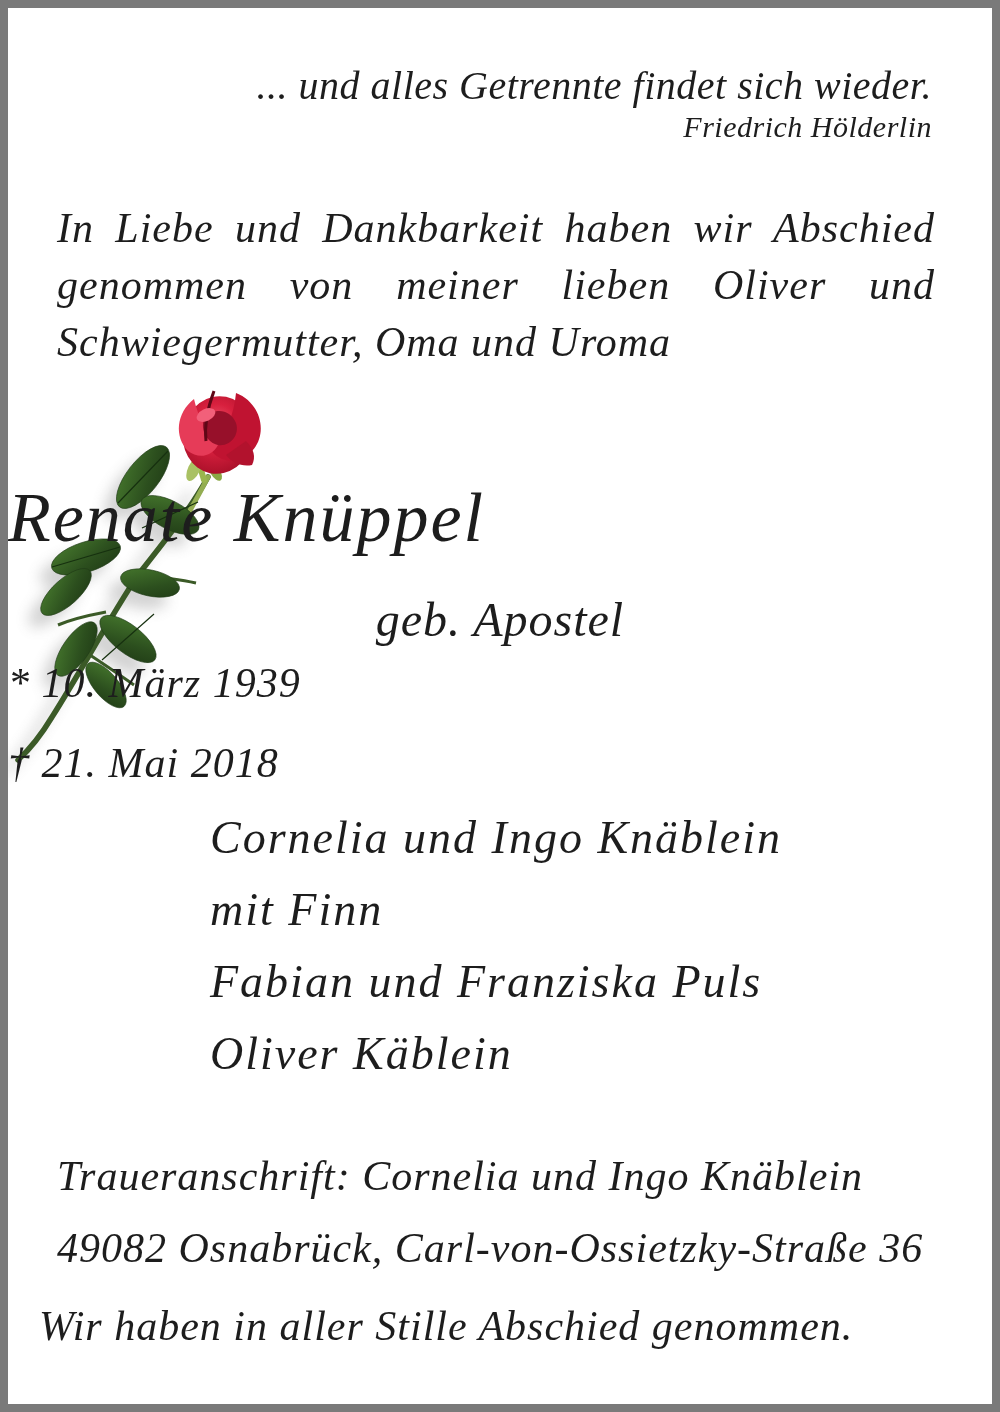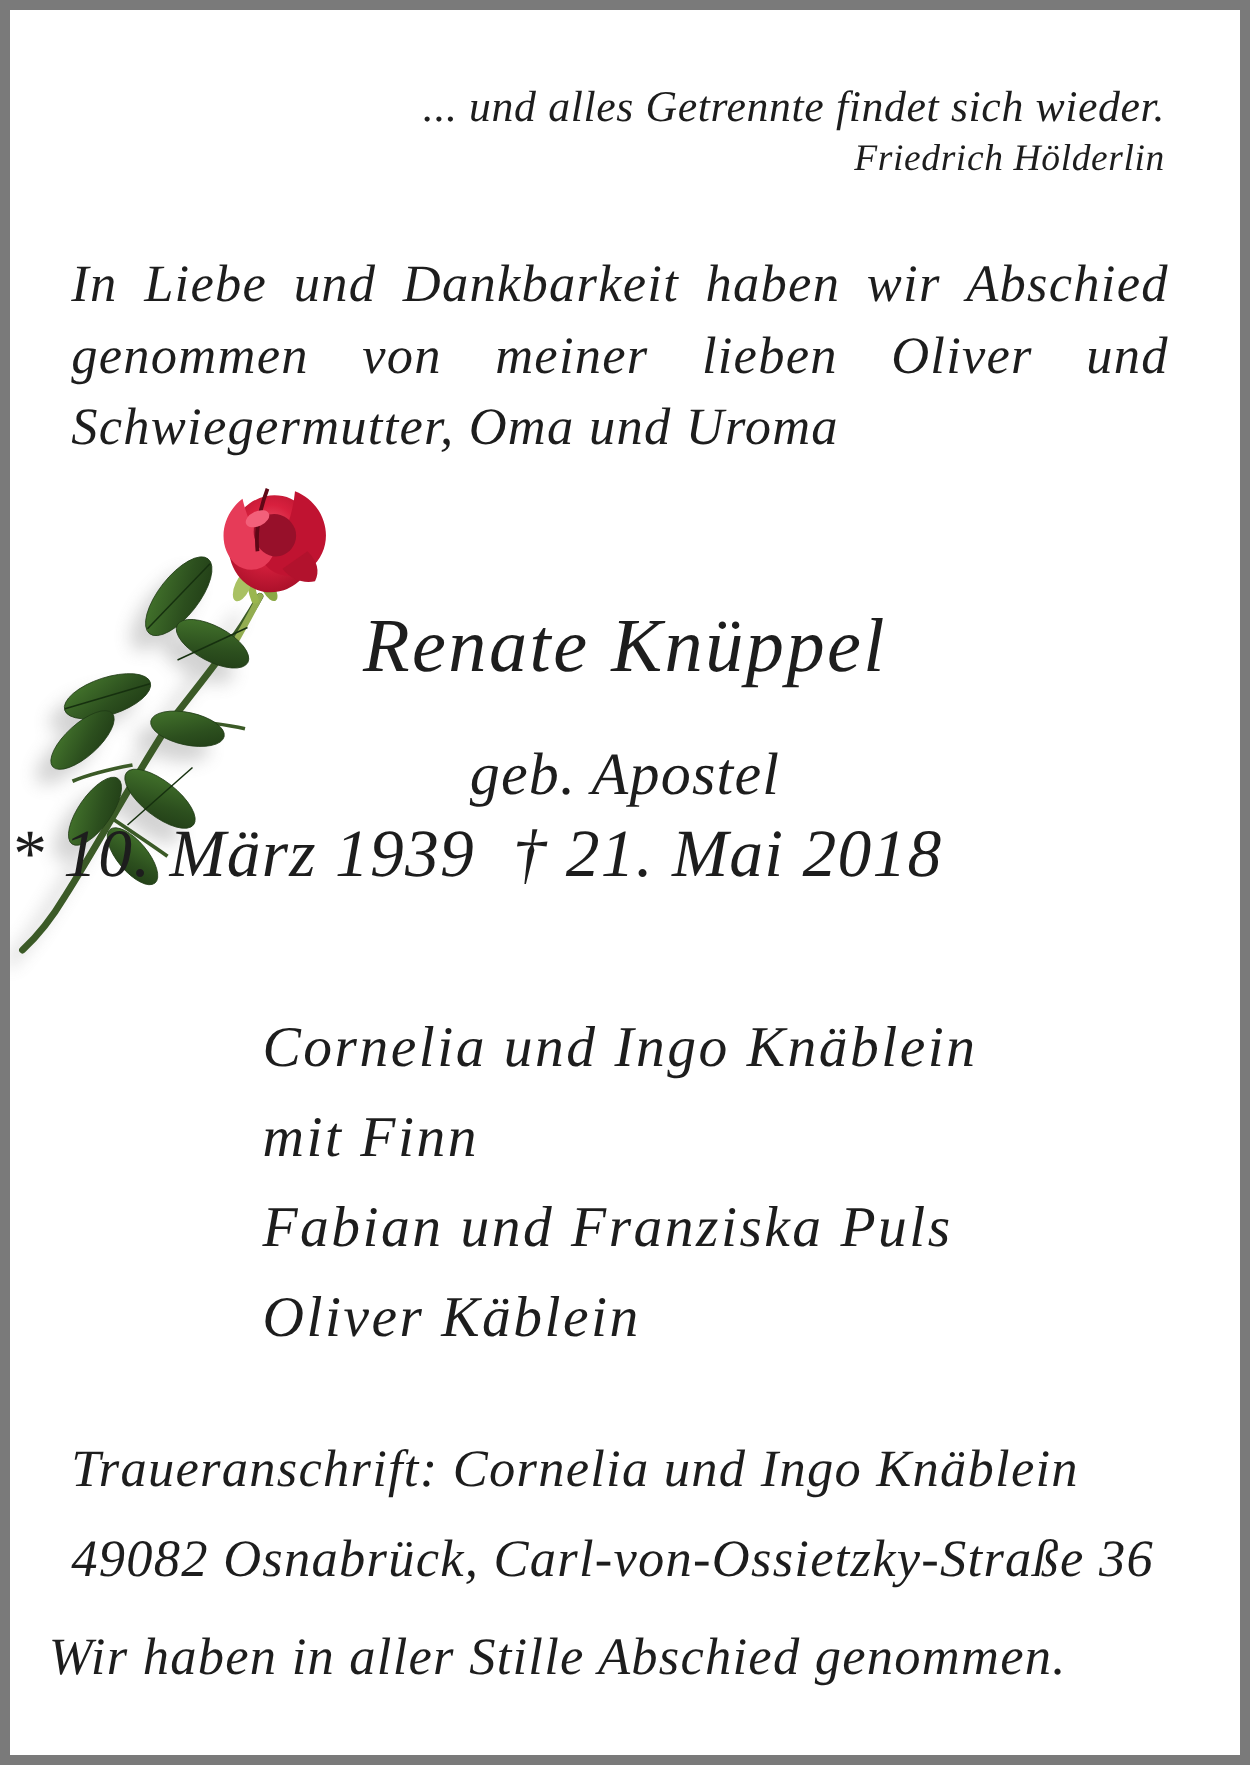--- a/index.html
+++ b/index.html
@@ -21,21 +21,21 @@
   }
   .abs { position: absolute; }
 
   
   .quote-block {
     top: 56px;
     right: 60px;
     text-align: right;
   }
   .quote-line {
-    font-size: 35px;
+    font-size: 40px;
     line-height: 44px;
     letter-spacing: 0.5px;
   }
   .quote-attribution {
     font-size: 30px;
     line-height: 38px;
     letter-spacing: 0.5px;
   }
 
   
@@ -62,44 +62,44 @@
     width: 345px;
     height: 400px;
     pointer-events: none;
   }
 
   
   .deceased-name {
     top: 462px;
     left: 0;
     width: 100%;
-    text-align: center;
-    font-size: 61px;
+    font-size: 70px;
     line-height: 95px;
     letter-spacing: 2px;
     white-space: nowrap;
   }
   .maiden-name {
     top: 590px;
     left: 0;
     width: 100%;
     text-align: center;
     font-size: 48px;
     line-height: 44px;
     letter-spacing: 1px;
   }
   .dates-row {
     top: 650px;
     left: 0;
     width: 100%;
     display: flex;
     gap: 30px;
-    font-size: 54px;
+    font-size: 42px;
     line-height: 50px;
     letter-spacing: 1px;
+    flex-direction: column;
   }
 
   
   .mourners-block {
     top: 794px;
     left: 202px;
     font-size: 46px;
     line-height: 72px;
     letter-spacing: 2px;
   }

